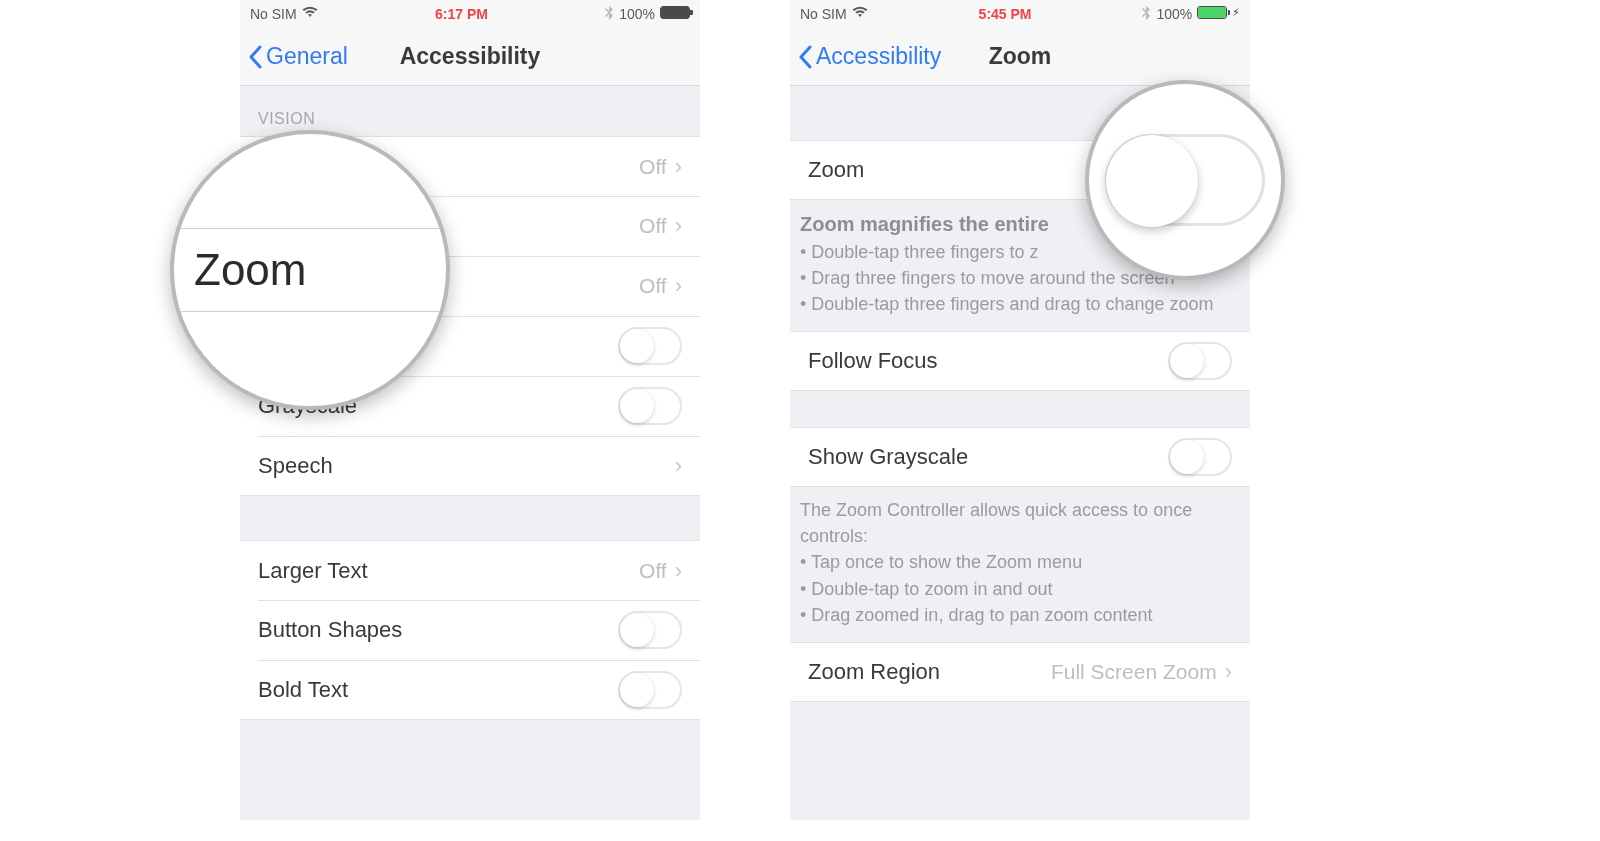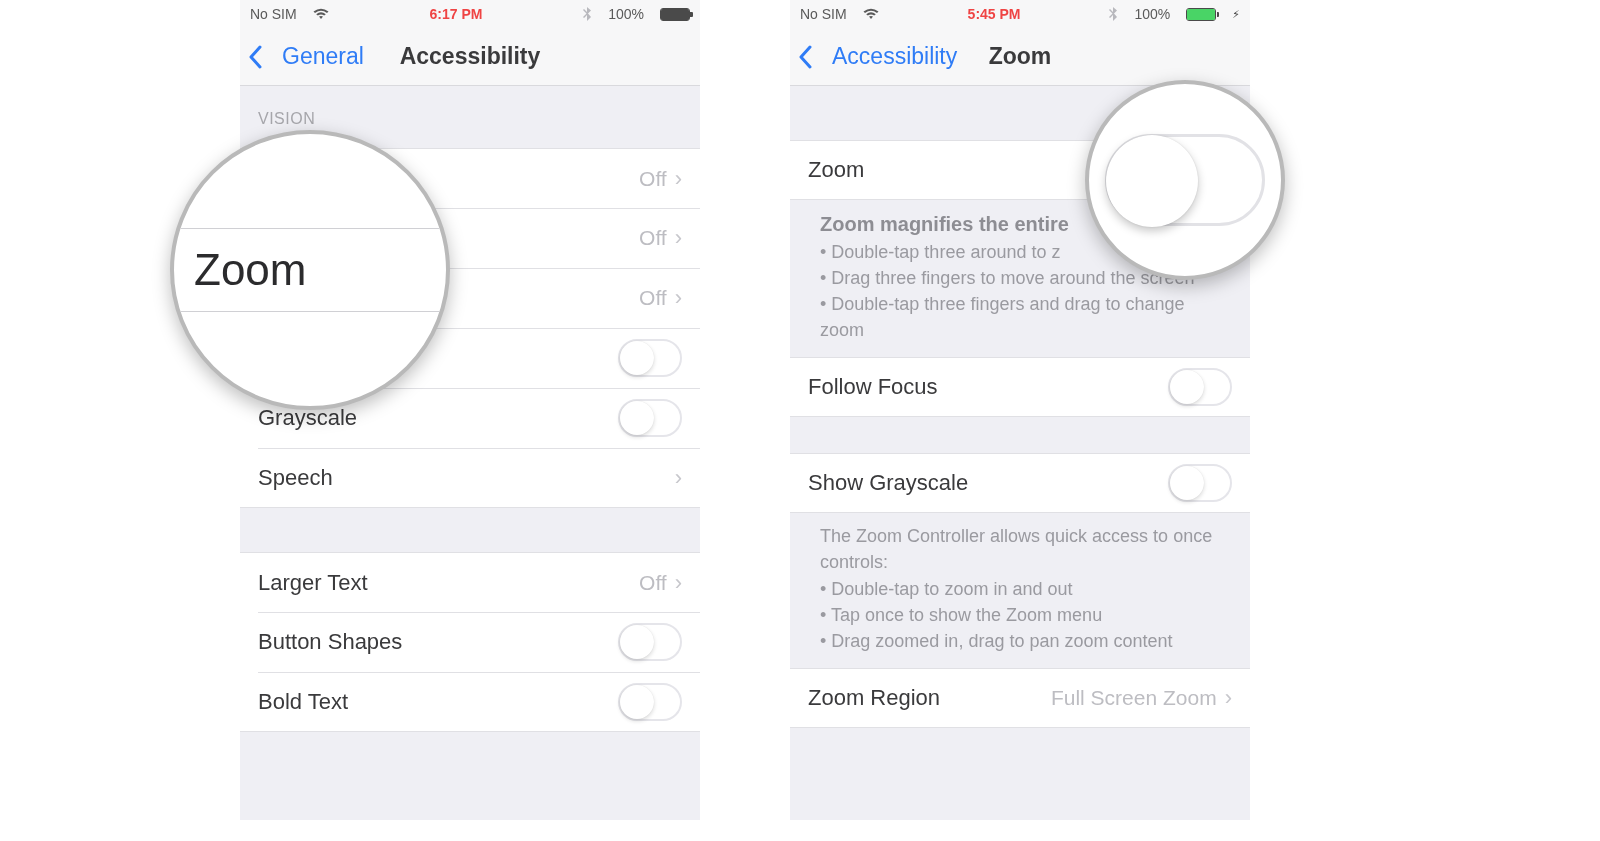--- a/index.html
+++ b/index.html
@@ -25,21 +25,21 @@
   .status-bar {
     height: 28px;
     display: flex;
     align-items: center;
     justify-content: space-between;
     padding: 0 10px;
     background: #f7f7f8;
     font-size: 14px;
     color: #5a5a5a;
   }
-  .status-left, .status-right { display: flex; align-items: center; gap: 16px; }
+  .status-left, .status-right { display: flex; align-items: flex-start; gap: 5px; }
   .status-center { font-weight: 600; color: #ef4444; }
   .wifi-icon svg, .bt-icon svg { display: block; }
   .battery {
     width: 30px; height: 13px; border: 1.5px solid #4a4a4a; border-radius: 3px; position: relative;
     display: flex; align-items: center;
   }
   .battery::after {
     content: ""; position: absolute; right: -4px; top: 3px; width: 2.5px; height: 5px;
     background: #4a4a4a; border-radius: 0 1px 1px 0;
   }
@@ -52,36 +52,36 @@
   .nav-bar {
     height: 58px;
     background: #f7f7f8;
     display: flex;
     align-items: center;
     position: relative;
     border-bottom: 1px solid #d9d9dd;
     padding: 0 8px;
   }
   .nav-back {
-    display: flex; align-items: center; gap: 18px;
+    display: flex; align-items: center; gap: 2px;
     color: #2f7cf6; font-size: 23px; font-weight: 400;
     cursor: pointer;
   }
   .nav-back svg { display: block; }
   .nav-title {
     position: absolute; left: 50%; transform: translateX(-50%);
     font-size: 23px; font-weight: 600; color: #3a3a3c;
   }
   .nav-title.shift-left { left: 230px; }
 
   
   .section-header {
     font-size: 16px;
     color: #a6a6ab;
-    padding: 24px 18px 20px 18px;
+    padding: 24px 18px 8px 18px;
     text-transform: uppercase;
     letter-spacing: 0.5px;
   }
   .section-gap { height: 44px; }
 
   
   .row {
     background: #ffffff;
     min-height: 60px;
     display: flex;
@@ -106,21 +106,21 @@
     border: 2px solid #e5e5ea; position: relative; flex-shrink: 0;
   }
   .toggle-knob {
     position: absolute; width: 34px; height: 34px; border-radius: 50%;
     background: #ffffff; top: 0; left: 0;
     box-shadow: 0 2px 4px rgba(0,0,0,0.15), 0 0 1px rgba(0,0,0,0.1);
   }
 
   
   .footer-text {
-    padding: 10px 18px 14px 30px;
+    padding: 10px 18px 14px 10px;
     font-size: 18px;
     color: #9a9aa0;
     line-height: 1.45;
   }
   .footer-text .strong { font-weight: 600; color: #8d8d93; font-size: 20px; }
   .footer-text ul { list-style: none; }
   .footer-text li::before { content: "• "; }
 
   
   .magnifier {
@@ -300,21 +300,21 @@
       <span class="row-label">Zoom</span>
       <span class="toggle">
           <span class="toggle-knob"></span>
         </span>
     </div>
   </div>
 
   <div class="footer-text">
     <div class="strong">Zoom magnifies the entire</div>
     <ul>
-      <li>Double-tap three around to z</li>
+      <li>Double-tap three fingers to z</li>
       <li>Drag three fingers to move around the screen</li>
       <li>Double-tap three fingers and drag to change zoom</li>
     </ul>
   </div>
 
   <div class="group">
     <div class="row">
       <span class="row-label">Follow Focus</span>
       <span class="toggle">
           <span class="toggle-knob"></span>
@@ -329,22 +329,22 @@
       <span class="row-label">Show Grayscale</span>
       <span class="toggle">
           <span class="toggle-knob"></span>
         </span>
     </div>
   </div>
 
   <div class="footer-text">
     <div>The Zoom Controller allows quick access to once controls:</div>
     <ul>
+      <li>Tap once to show the Zoom menu</li>
       <li>Double-tap to zoom in and out</li>
-      <li>Tap once to show the Zoom menu</li>
       <li>Drag zoomed in, drag to pan zoom content</li>
     </ul>
   </div>
 
   <div class="group">
     <div class="row">
       <span class="row-label">Zoom Region</span>
       <span class="row-value">Full Screen Zoom</span>
       <span class="chevron">›</span>
     </div>

